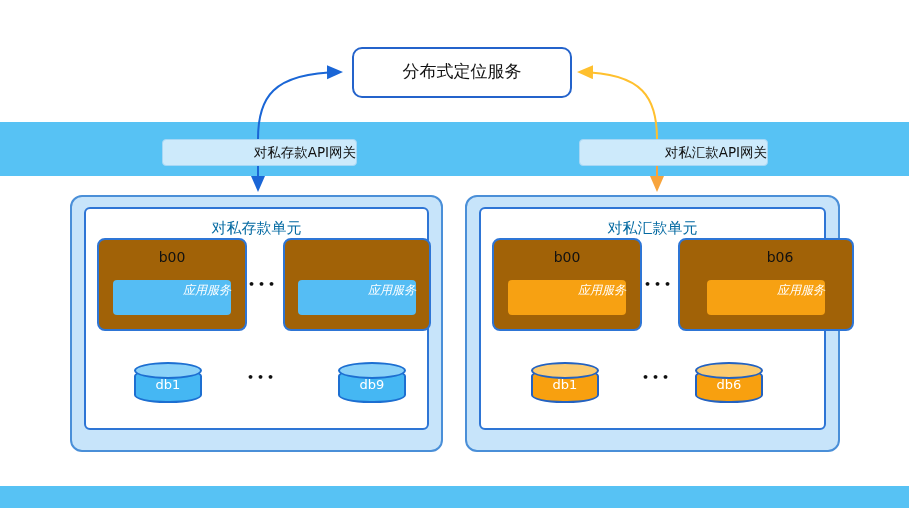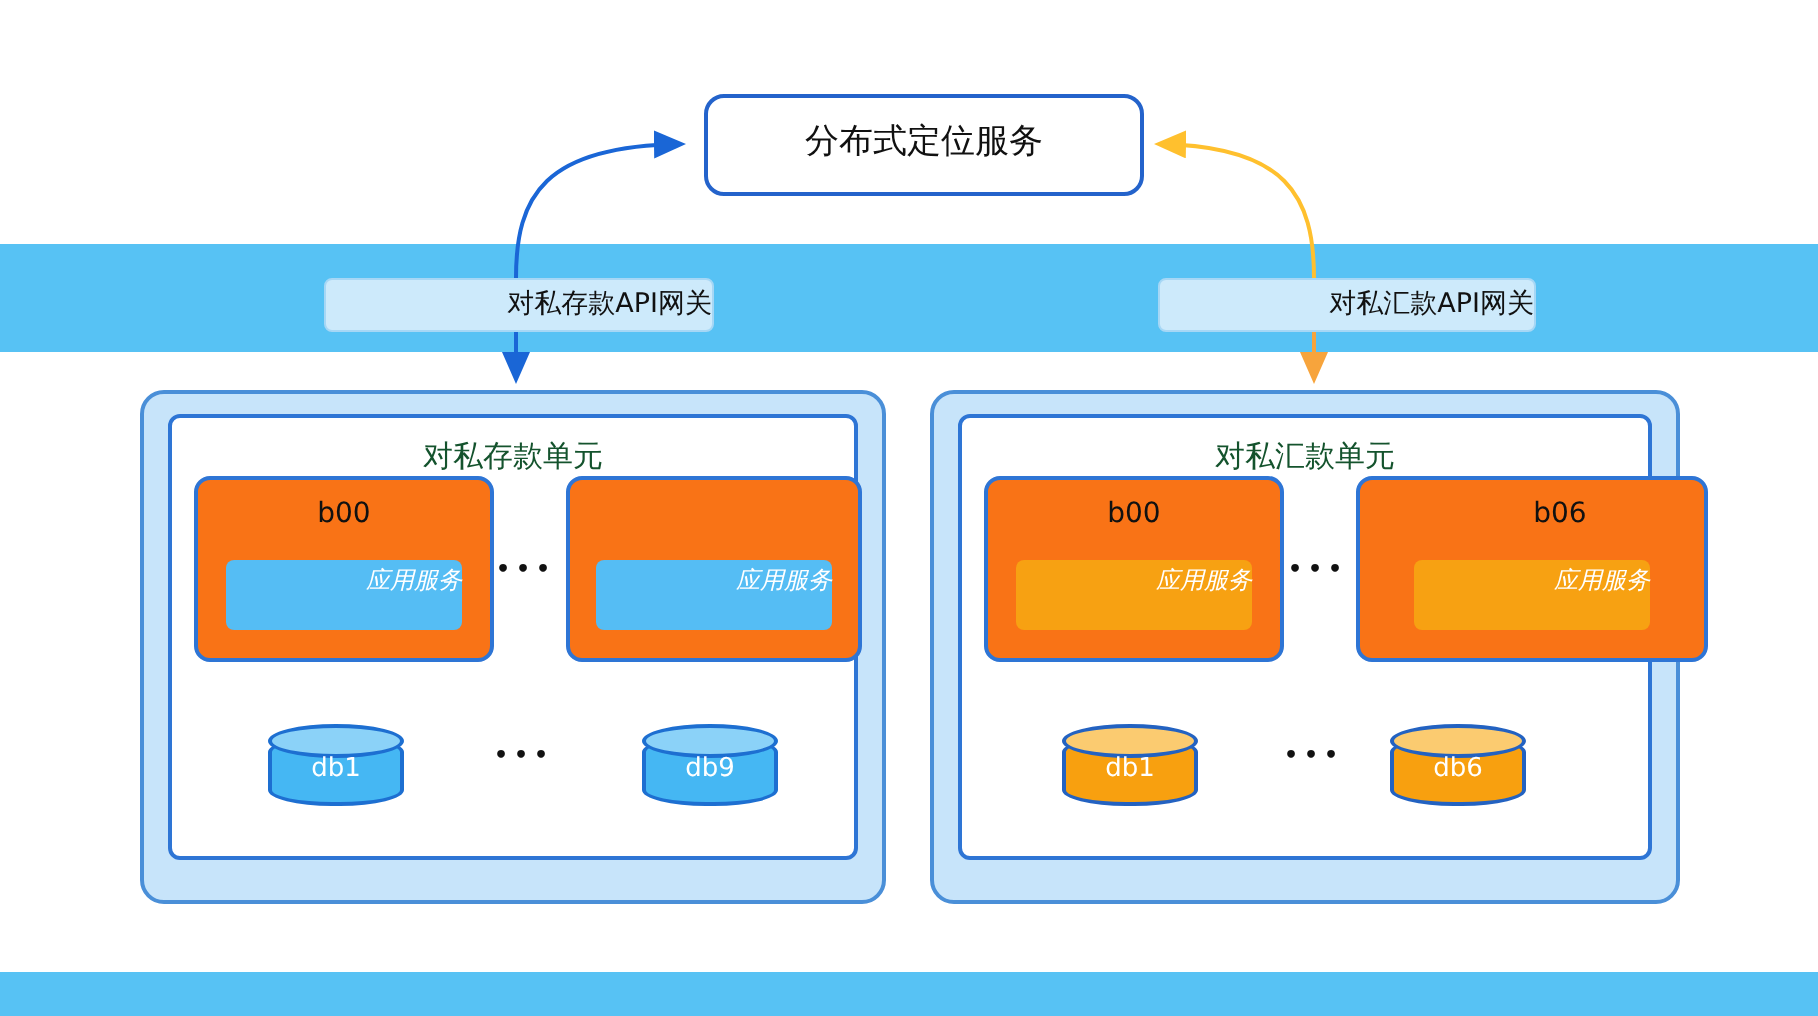--- a/index.html
+++ b/index.html
@@ -29,23 +29,23 @@
   .unit-outer{
     top:195px;height:253px;background:#C7E4FA;
     border:2px solid #4A8FD8;border-radius:12px;
   }
   .unit-outer.left{left:70px;width:369px;}
   .unit-outer.right{left:465px;width:371px;}
   .unit-inner{
     position:absolute;top:10px;left:12px;right:12px;height:219px;
     background:#fff;border:2px solid #2E75D5;border-radius:6px;
   }
-  .unit-title{text-align:center;padding-top:10px;font-size:15px;color:#14532d;}
+  .unit-title{text-align:center;padding-top:10px;font-size:15px;color:#0369a1;}
   
-  .bbox{position:absolute;width:146px;height:89px;background:#f97316;border:2px solid #2E75D5;border-radius:8px;}
+  .bbox{position:absolute;width:146px;height:89px;background:#a16207;border:2px solid #2E75D5;border-radius:8px;}
   .bname{padding-top:9px;text-align:center;font-size:14px;color:#111;}
   .pill{
     position:absolute;left:50%;transform:translateX(-50%);top:40px;
     width:118px;height:35px;border-radius:4px;color:#fff;
     font-size:12px;line-height:21px;text-align:right;font-style:italic;
   }
   .pill.blue{background:#55BDF4;}
   .pill.orange{background:#F7A112;}
   
   .dots{width:36px;text-align:center;font-size:11px;font-weight:bold;letter-spacing:3px;color:#111;}
@@ -113,21 +113,21 @@
   <div class="abs bbox" style="left:283px;top:238px;width:144px;">
     <div class="pill blue">应用服务</div>
   </div>
   <div class="abs dots" style="left:245px;top:278px;">•••</div>
   <div class="abs dots" style="left:244px;top:371px;">•••</div>
   <div class="abs cyl blue" style="left:134px;top:362px;">
     <div class="cyl-body"></div>
     <div class="cyl-top"></div>
     <div class="cyl-label">db1</div>
   </div>
-  <div class="abs cyl blue" style="left:321px;top:362px;">
+  <div class="abs cyl blue" style="left:338px;top:362px;">
     <div class="cyl-body"></div>
     <div class="cyl-top"></div>
     <div class="cyl-label">db9</div>
   </div>
 
   <div class="abs unit-outer right">
     <div class="unit-inner">
       <div class="unit-title">对私汇款单元</div>
     </div>
   </div>

